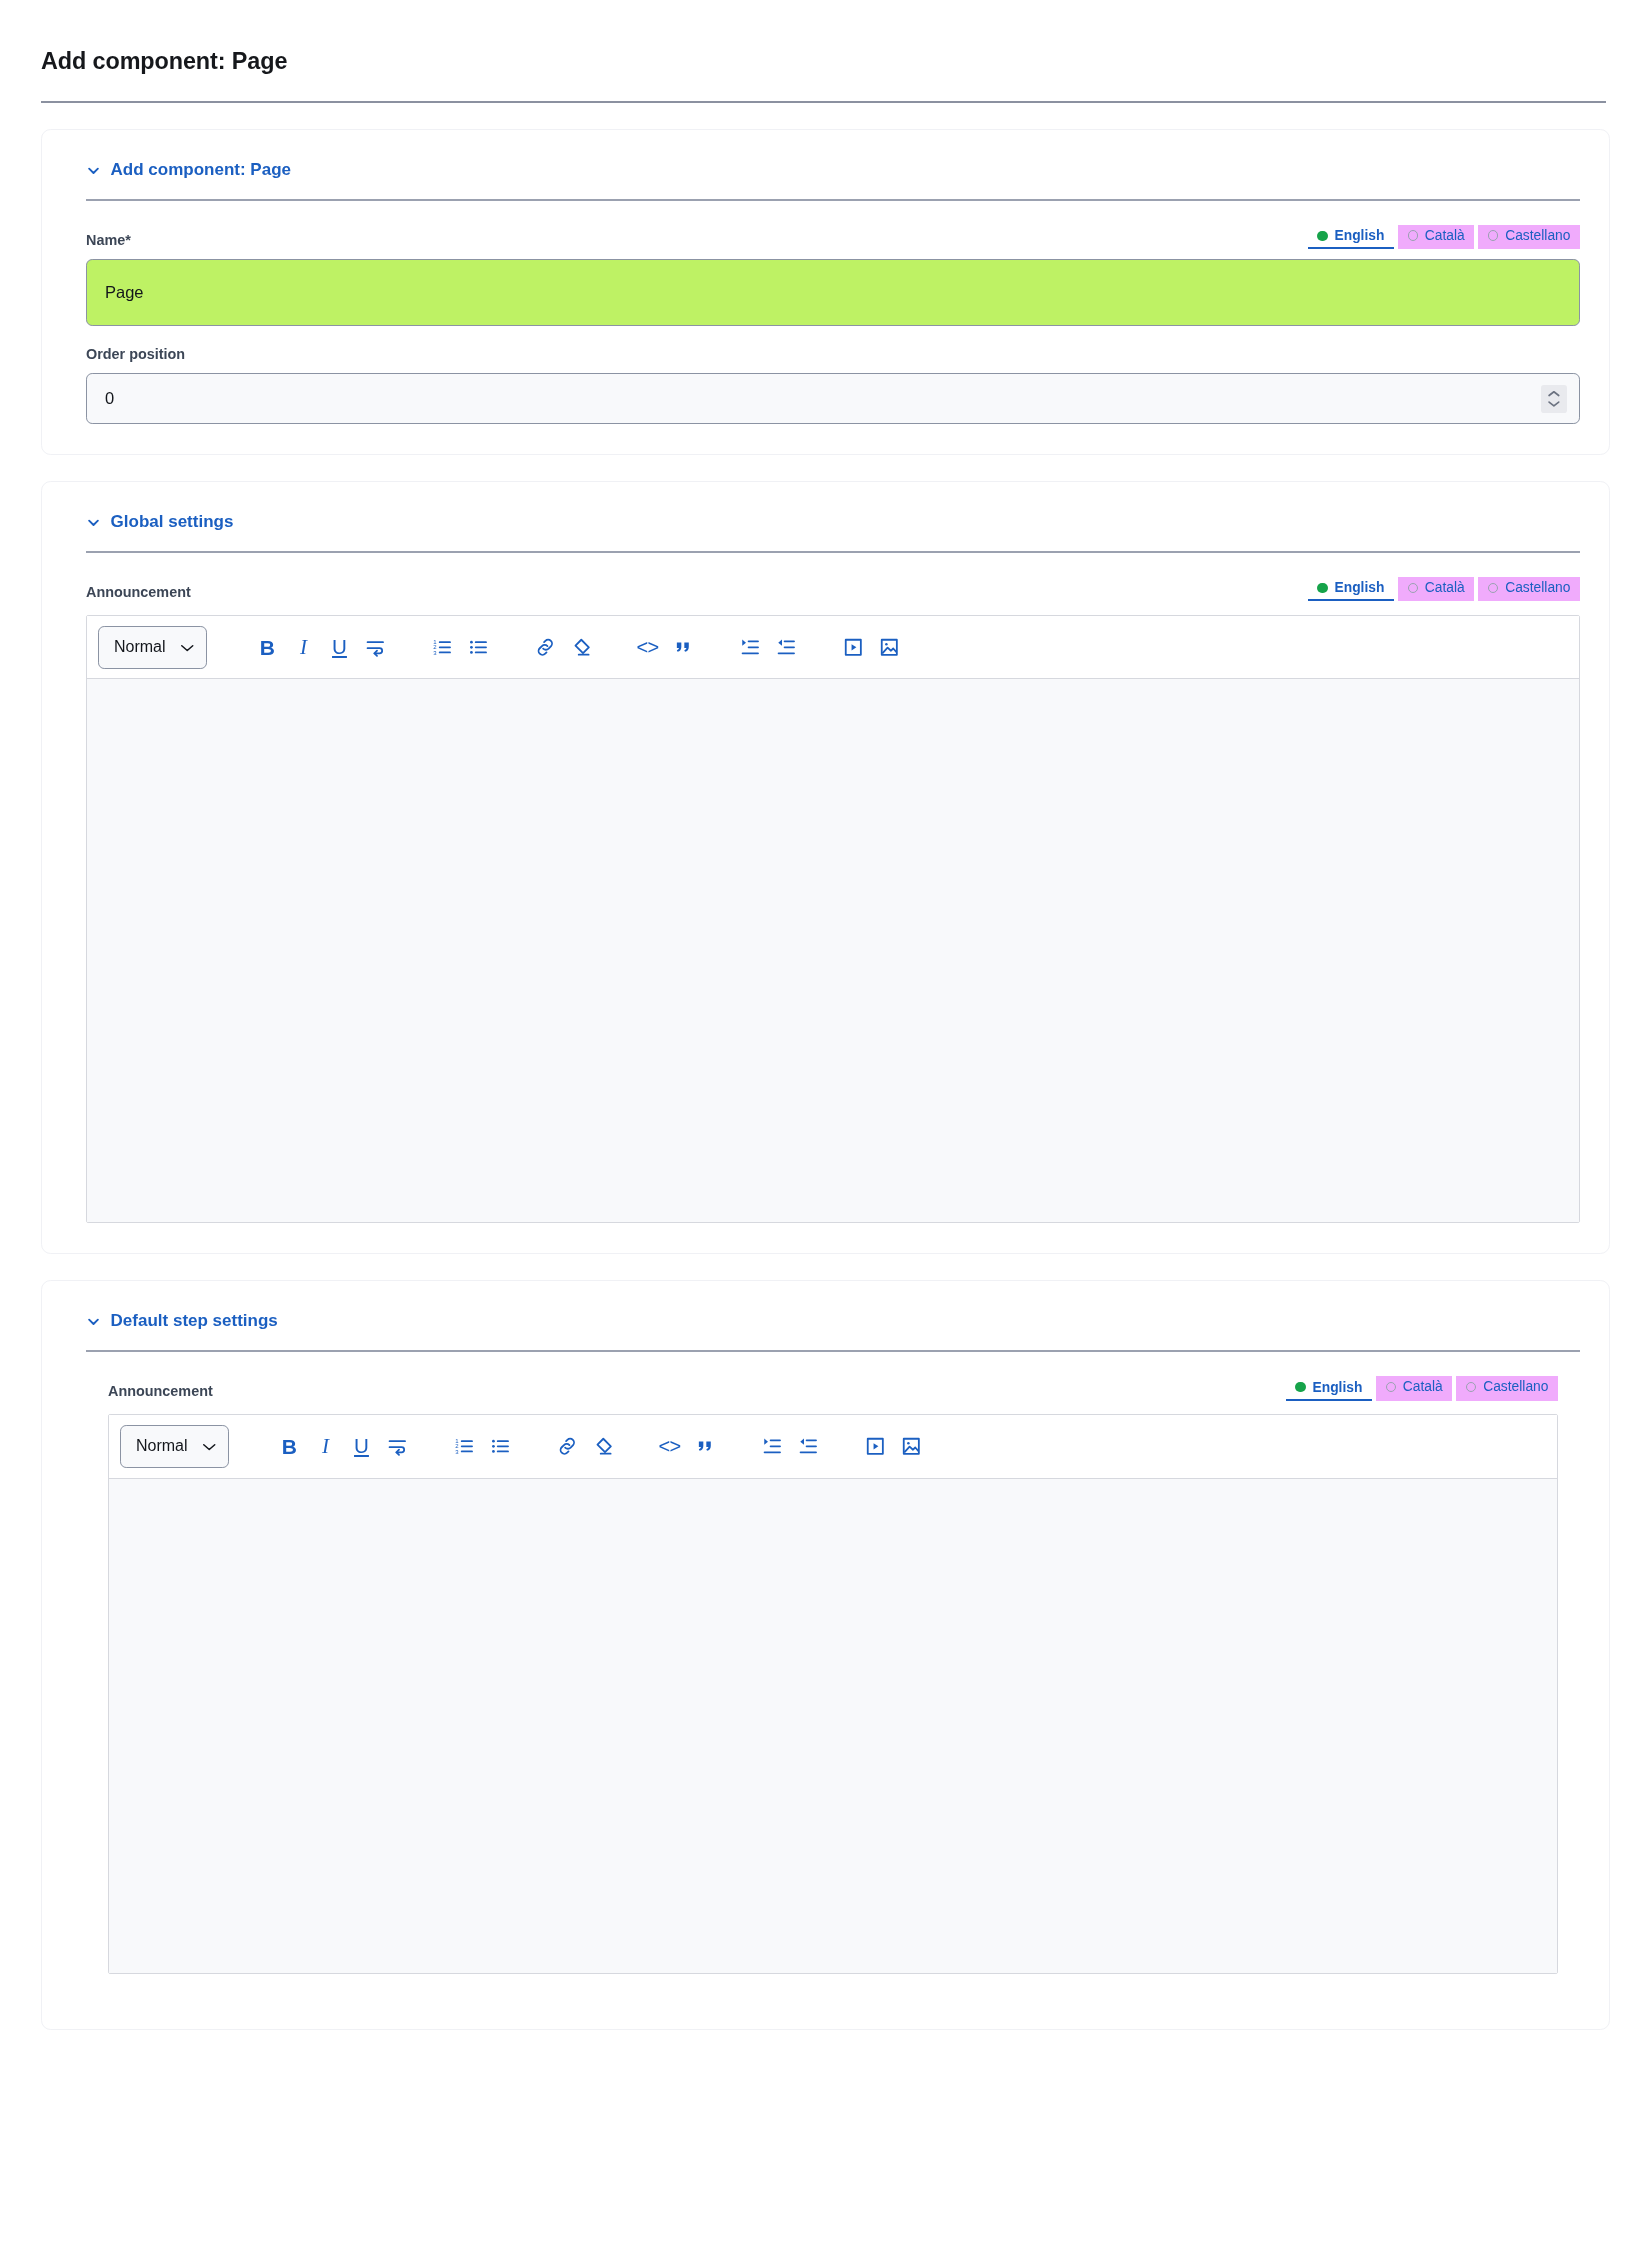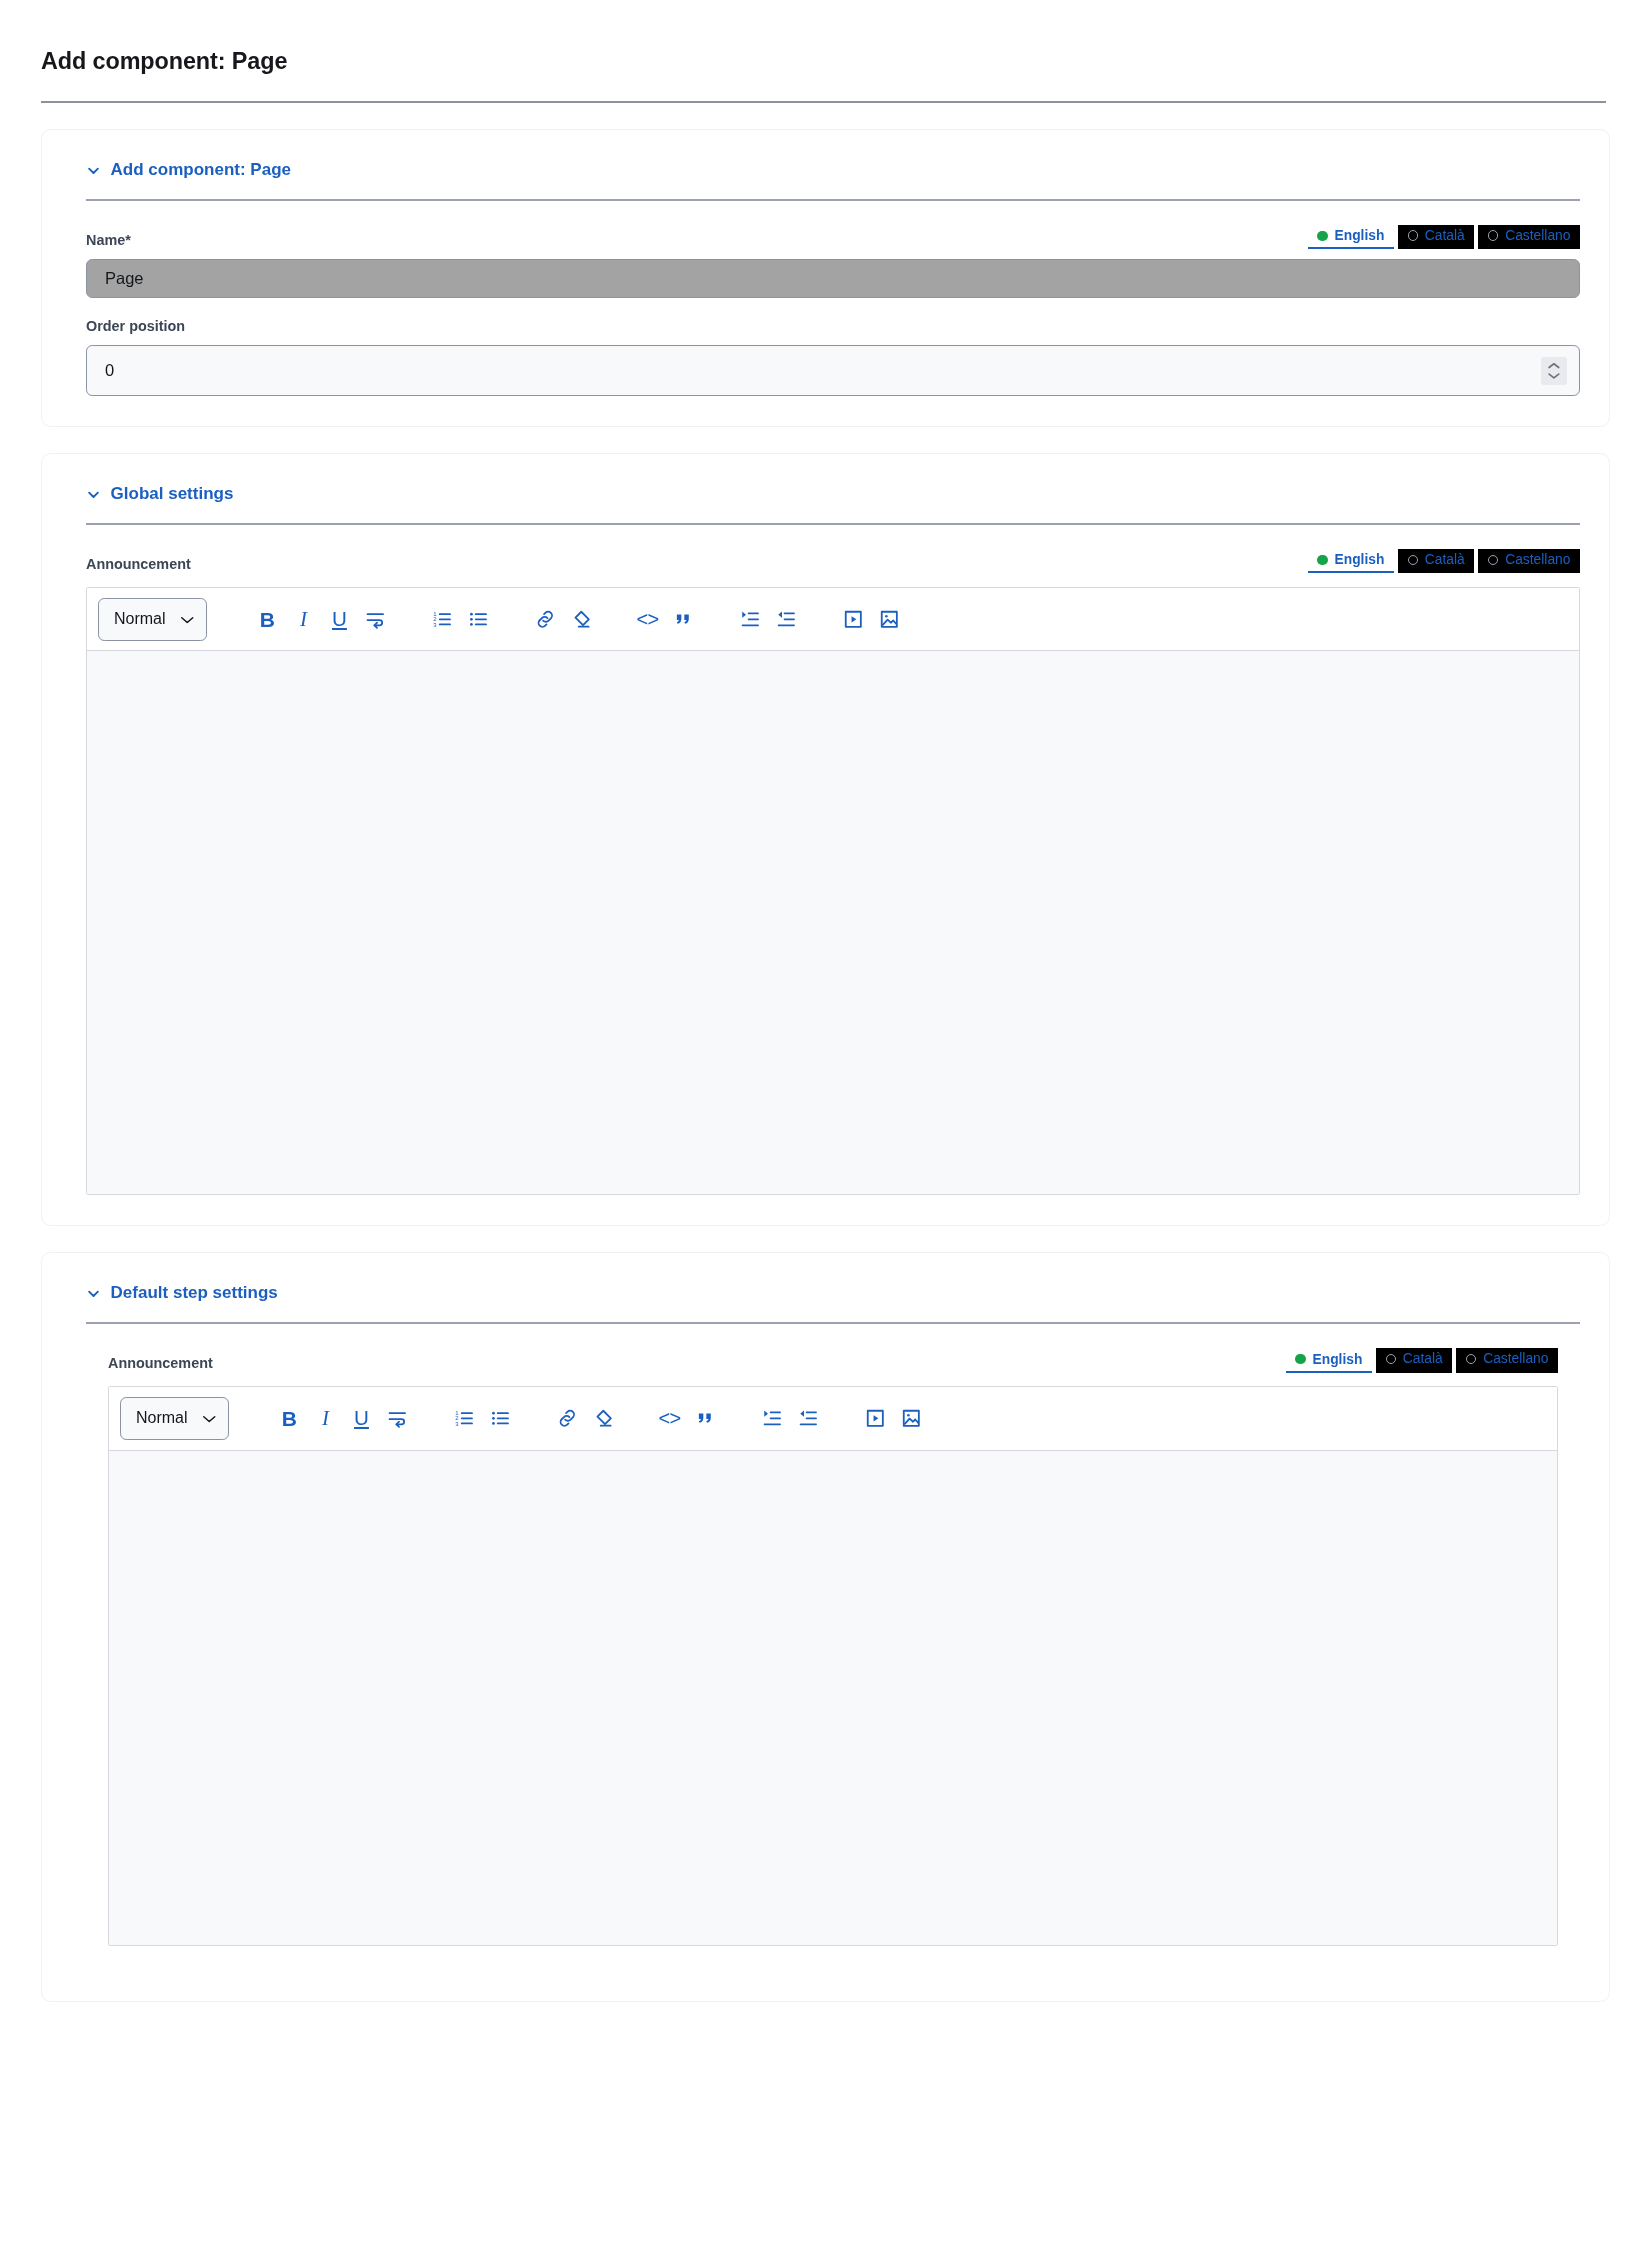--- a/index.html
+++ b/index.html
@@ -94,21 +94,21 @@
     display: flex;
     align-items: stretch;
     gap: 4.1px;
     justify-content: space-between;
   }
   .lang-tab {
     display: flex;
     align-items: center;
     gap: 6.9px;
     padding: 2.8px 9.6px 6.2px 9.6px;
-    background: #000000;
+    background: #f0abfc;
     font-size: 13.8px;
     color: #1b5fc1;
     line-height: 1.1;
     cursor: pointer;
   }
   .lang-tab.active {
     font-weight: bold;
     border-bottom: 2.8px solid #1b5fc1;
     background: transparent;
     padding-bottom: 3.4px;
@@ -125,22 +125,22 @@
     background: transparent;
     border: 1.4px solid #9aa2b1;
     width: 10.3px;
     height: 10.3px;
   }
 
   
   .text-input {
     margin-top: 9.6px;
     width: 100%;
-    height: 39px;
-    background: #a3a3a3;
+    height: 67px;
+    background: #bef264;
     border: 1.4px solid #8b93a3;
     border-radius: 6.2px;
     font-family: "Liberation Sans", sans-serif;
     font-size: 16.5px;
     color: #13161b;
     padding: 0 18px;
     display: flex;
     align-items: center;
   }
   .number-row {

